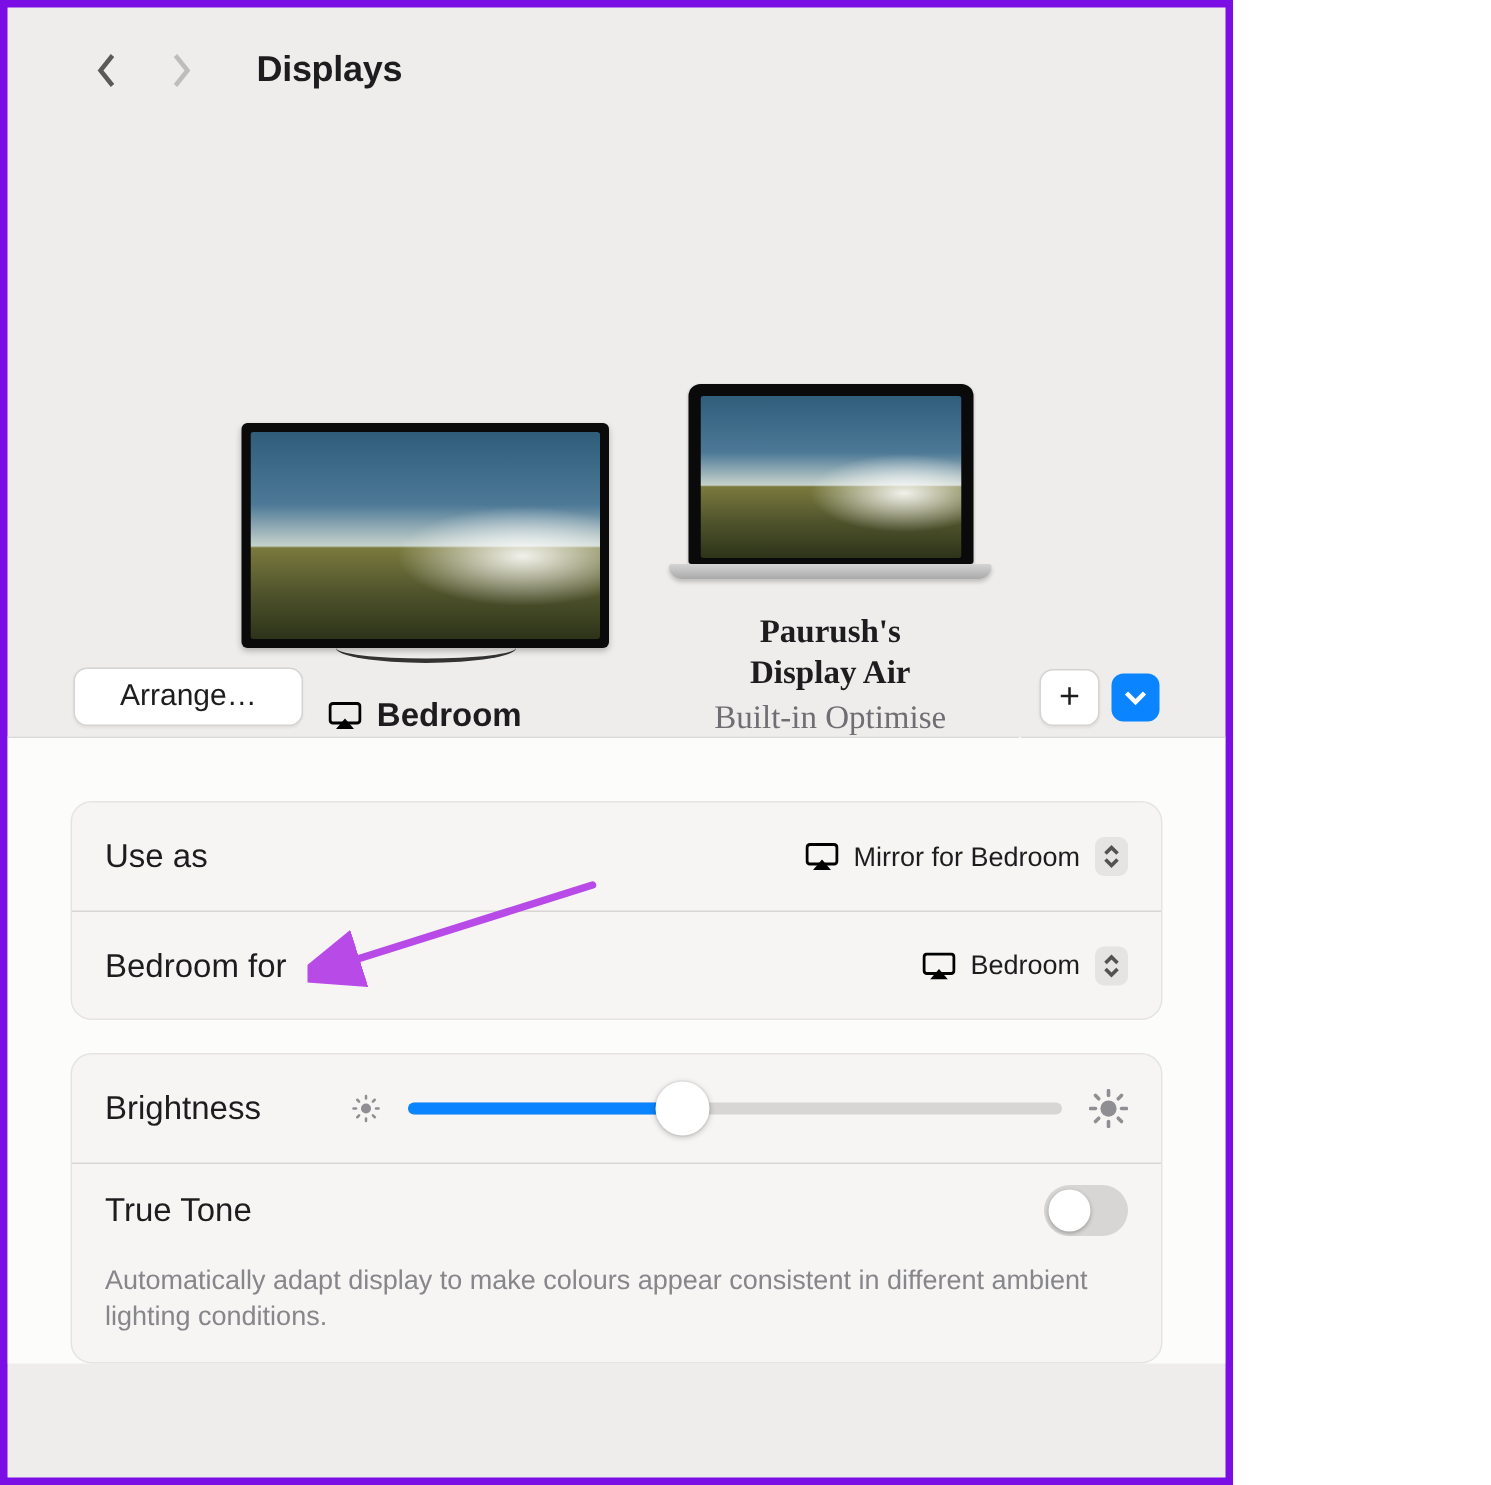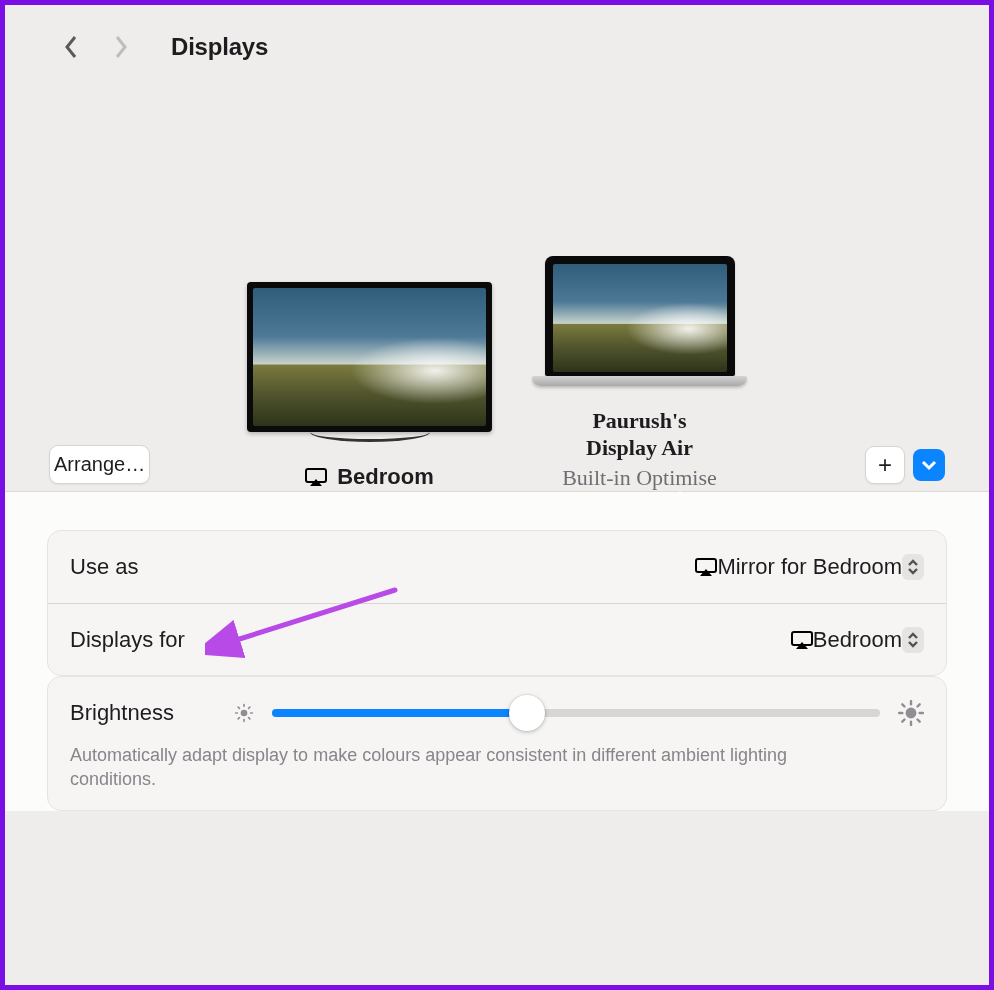--- a/index.html
+++ b/index.html
@@ -18,21 +18,21 @@
   * { box-sizing: border-box; }
   html, body { margin: 0; padding: 0; }
   body {
     font-family: -apple-system, "SF Pro Text", "Helvetica Neue", Helvetica, Arial, sans-serif;
     font-size: 17px;
     color: var(--text);
     background: #fff;
   }
 
   .frame {
-    width: 994px;
+    width: 822px;
     height: 990px;
     border: 5px solid var(--border-frame);
     background: var(--bg);
     overflow: hidden;
     position: relative;
   }
 
   
   .header {
     display: flex;
@@ -117,21 +117,21 @@
   }
 
   .airplay-icon svg { width: 22px; height: 18px; display:block; }
 
   
   .arrange-btn {
     position: absolute; left: 44px; bottom: 7px;
     background: var(--control-bg);
     border: 1px solid #d6d4d2;
     border-radius: 9px;
-    padding: 7px 4px;
+    padding: 7px 30px;
     font-size: 20px; font-weight: 400;
     box-shadow: 0 1px 2px rgba(0,0,0,.06);
   }
   .add-group {
     position: absolute; right: 44px; bottom: 7px;
     display: flex; gap: 8px; align-items: center;
   }
   .add-btn {
     width: 40px; height: 38px;
     background: var(--control-bg);
@@ -162,43 +162,44 @@
   
   .panels-wrap {
     border-top: 1px solid #dcdad8;
     background: #fcfcfb;
     padding: 20px 42px 0 42px;
   }
   .panel {
     background: var(--panel-bg);
     border: 1px solid #e6e4e1;
     border-radius: 14px;
+    margin-top: 22px;
     overflow: hidden;
   }
-  .panel:first-child { margin-top: 18px; }
+  .panel:first-child { }
   .row {
     display: flex; align-items: center; justify-content: space-between;
     min-height: 72px;
     padding: 14px 22px;
   }
   .row + .row { border-top: 1px solid var(--divider); }
   .row-label { font-size: 22px; }
   .row-sub {
     font-size: 18px; color: var(--text-secondary);
     line-height: 1.35; max-width: 820px;
     padding: 0 22px 18px 22px;
     margin-top: -6px;
   }
   .row-tall { flex-direction: column; align-items: stretch; gap: 2px; padding-bottom: 0; }
   .row-tall .row-head { display:flex; justify-content: space-between; align-items: center; }
 
   
   .popup {
-    display: inline-flex; align-items: center; 
-    font-size: 22px;
+    display: inline-flex; align-items: center; gap: 10px;
+    font-size: 18px;
   }
   .stepper {
     width: 22px; height: 26px;
     background: var(--chevron-bg);
     border-radius: 6px;
     display: flex; flex-direction: column; align-items: center; justify-content: center;
     gap: 0;
   }
   .stepper svg { width: 12px; height: 8px; stroke: #525252; stroke-width: 2.4; fill: none; }
 
@@ -337,21 +338,21 @@
             <svg viewBox="0 0 12 8">
                 <polyline points="2,6 6,2 10,6"></polyline>
               </svg>
             <svg viewBox="0 0 12 8">
                 <polyline points="2,2 6,6 10,2"></polyline>
               </svg>
           </span>
         </div>
       </div>
       <div class="row">
-        <div class="row-label">Displays for</div>
+        <div class="row-label">Bedroom for</div>
         <div class="popup">
           <span class="airplay-icon">
             <svg viewBox="0 0 22 18">
                 <rect x="1" y="1" width="20" height="13" rx="2" fill="none" stroke="#000" stroke-width="2"></rect>
                 <polygon points="11,11 17,18 5,18" fill="#000"></polygon>
               </svg>
           </span>
           <span>Bedroom</span>
           <span class="stepper">
             <svg viewBox="0 0 12 8">
@@ -400,20 +401,28 @@
                   <line x1="18" y1="18" x2="20" y2="20"></line>
                   <line x1="4" y1="20" x2="6" y2="18"></line>
                   <line x1="18" y1="6" x2="20" y2="4"></line>
                 </g>
               </svg>
           </span>
         </div>
       </div>
 
 
+      <div class="row row-tall">
+        <div class="row-head">
+          <div class="row-label">True Tone</div>
+          <div class="switch off">
+              <div class="switch-knob"></div>
+            </div>
+        </div>
+      </div>
       <div class="row-sub">Automatically adapt display to make colours appear consistent in different ambient lighting conditions.</div>
     </div>
 
   </div>
 
   <svg class="annotation-arrow" style="left: 200px; top: 575px;" width="200" height="90" viewBox="0 0 200 90">
     <defs>
       <marker id="arrowhead" markerWidth="10" markerHeight="8" refX="2" refY="4" orient="auto">
         <polygon points="0 0, 10 4, 0 8" fill="#b84be7"></polygon>
       </marker>

